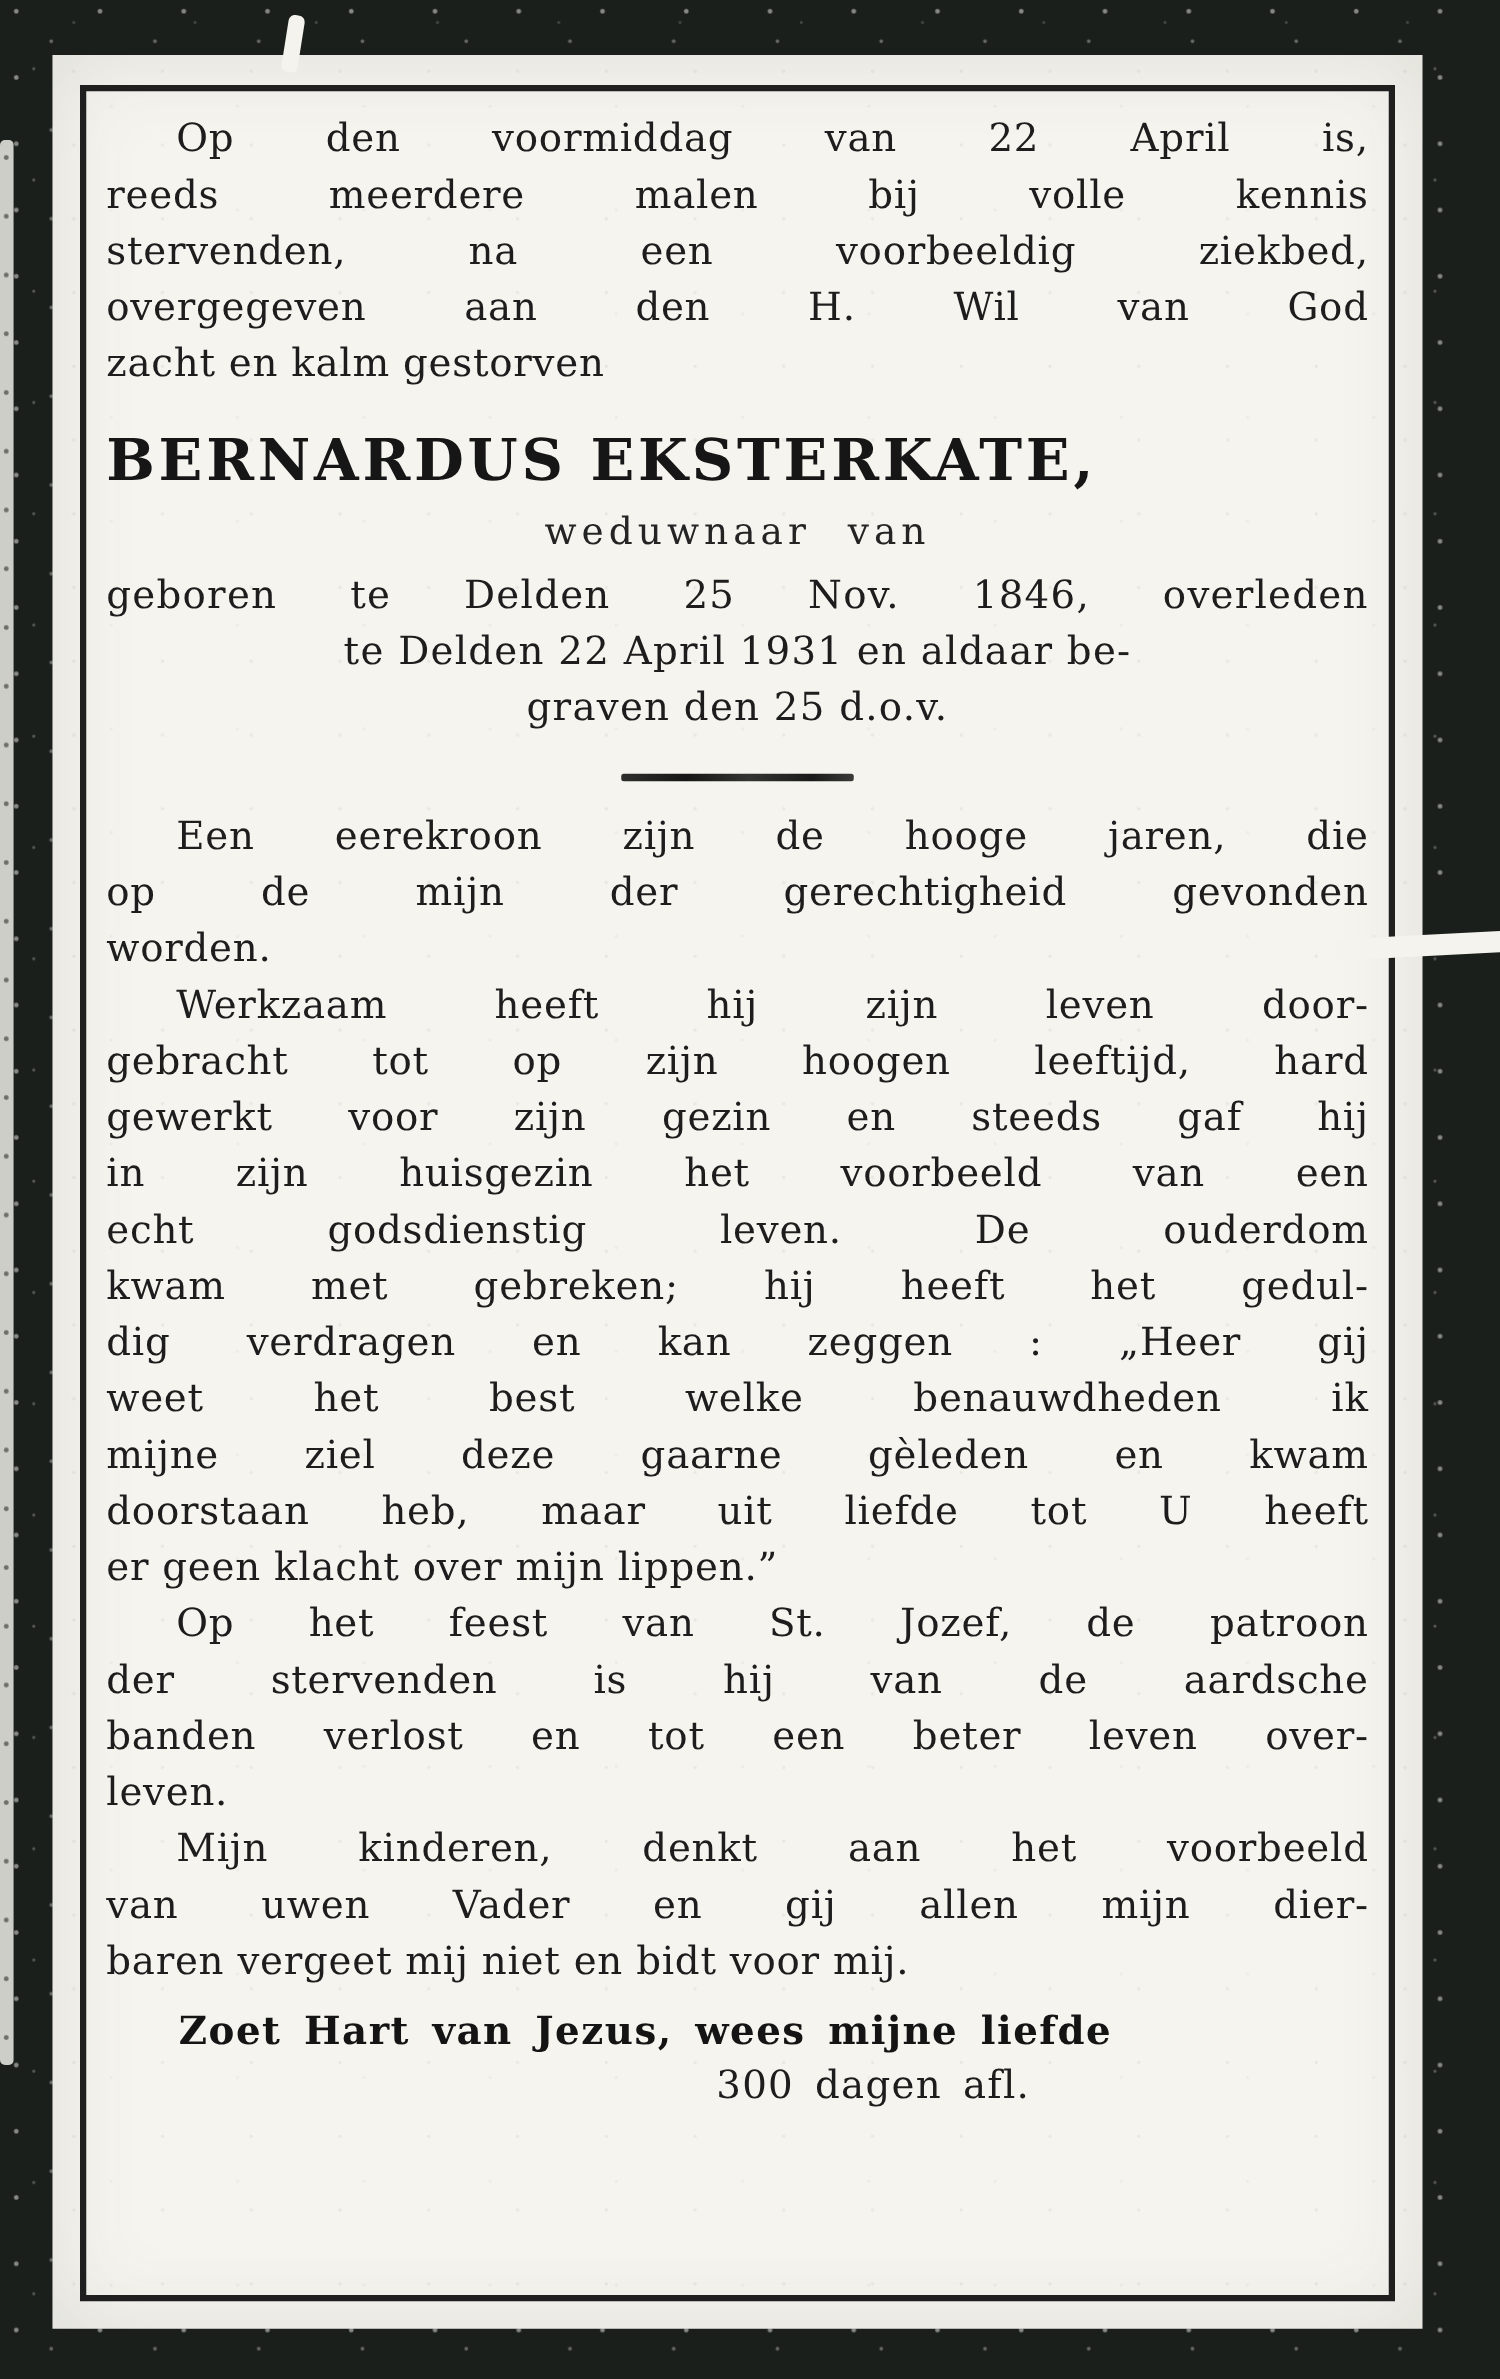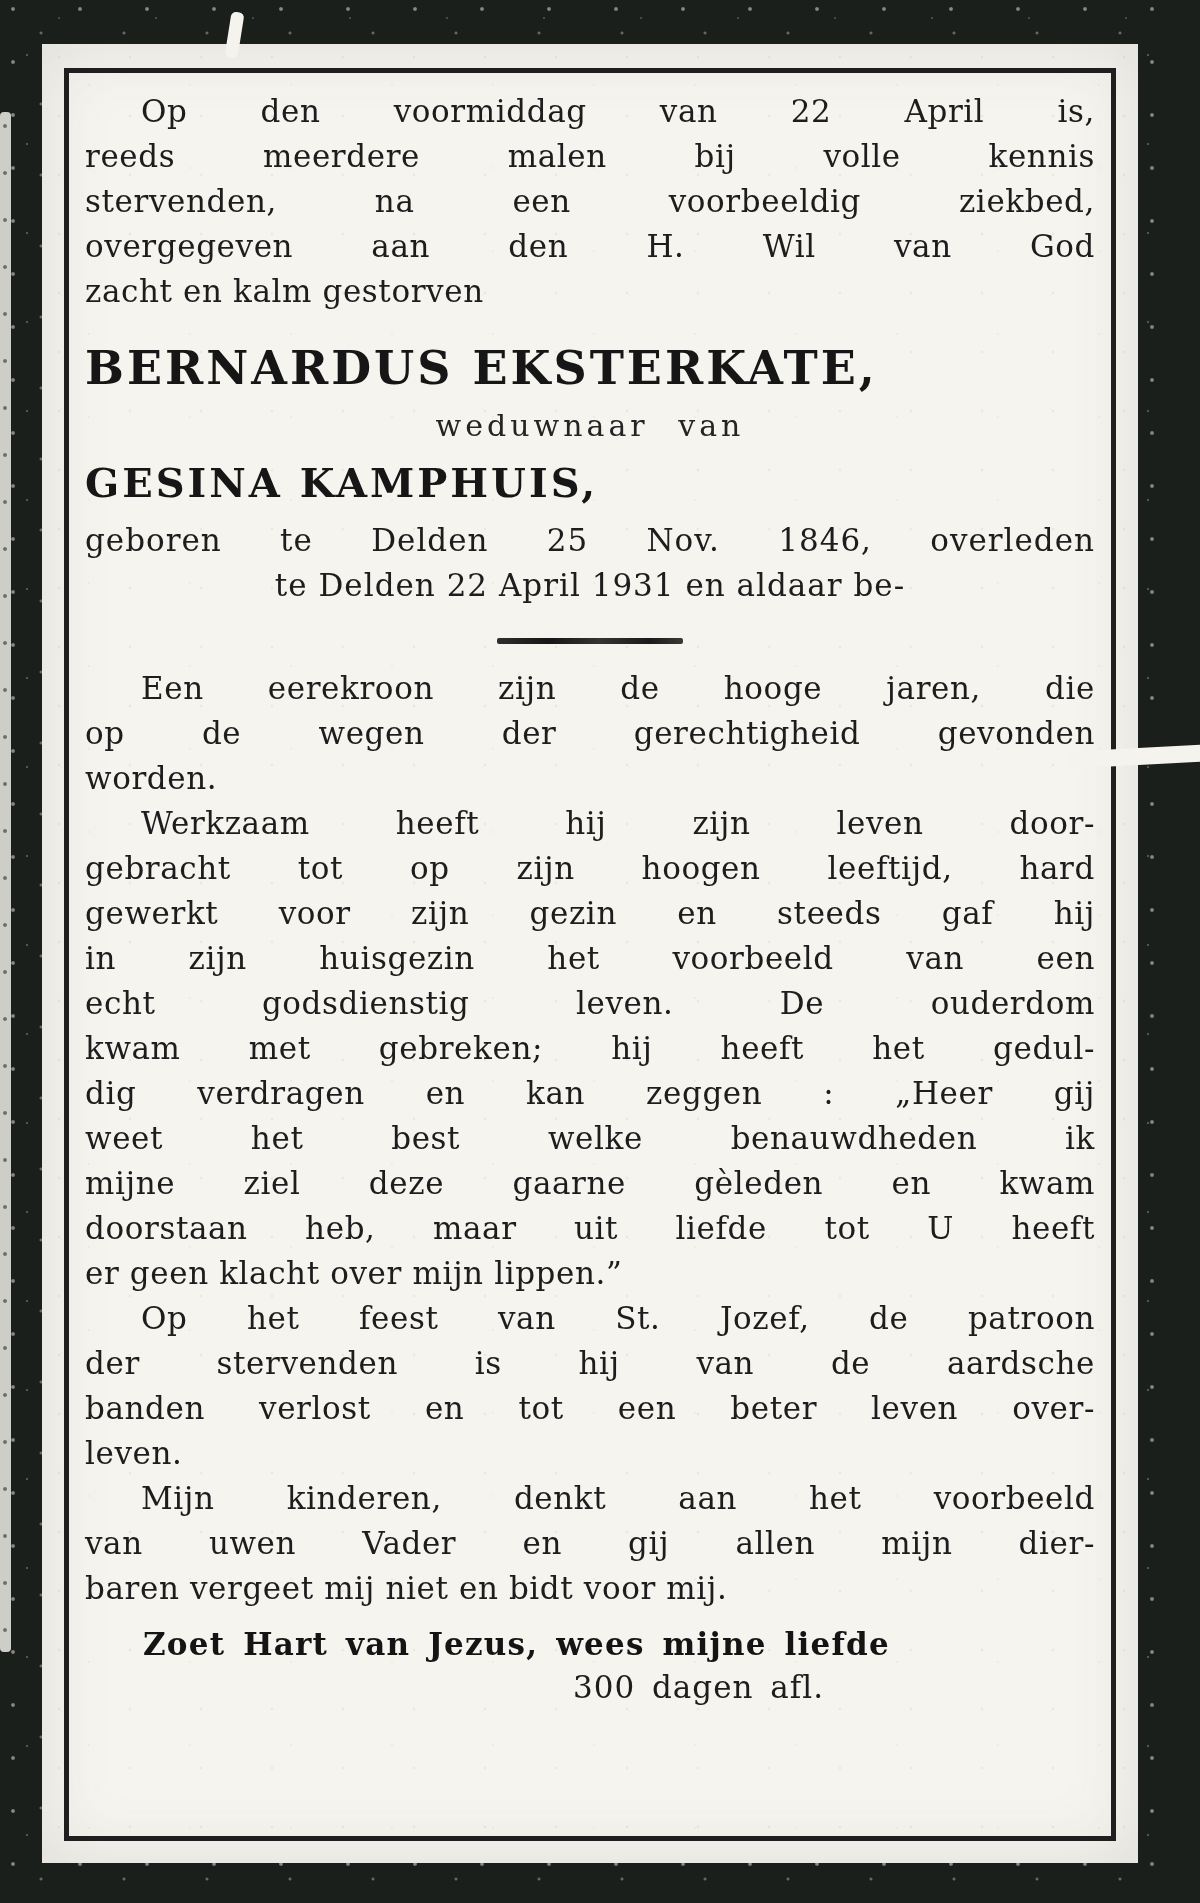--- a/index.html
+++ b/index.html
@@ -88,29 +88,29 @@
     <div class="content">
       <div class="para intro">
           <div class="tline first">Op den voormiddag van 22 April is,</div>
           <div class="tline">reeds meerdere malen bij volle kennis</div>
           <div class="tline">stervenden, na een voorbeeldig ziekbed,</div>
           <div class="tline">overgegeven aan den H. Wil van God</div>
           <div class="tline last">zacht en kalm gestorven</div>
         </div>
       <div class="name primary">BERNARDUS EKSTERKATE,</div>
       <div class="relation">weduwnaar van</div>
-      <div class="name secondary">GESINA KAMPHUIS,</div>
       <div class="dates">
           <div class="tline first">geboren te Delden 25 Nov. 1846, overleden</div>
           <div class="tline">te Delden 22 April 1931 en aldaar be-</div>
+          <div class="tline last">graven den 25 d.o.v.</div>
         </div>
       <div class="divider"></div>
       <div class="para">
           <div class="tline first">Een eerekroon zijn de hooge jaren, die</div>
-          <div class="tline">op de wegen der gerechtigheid gevonden</div>
+          <div class="tline">op de mijn der gerechtigheid gevonden</div>
           <div class="tline last">worden.</div>
         </div>
       <div class="para">
           <div class="tline first">Werkzaam heeft hij zijn leven door-</div>
           <div class="tline">gebracht tot op zijn hoogen leeftijd, hard</div>
           <div class="tline">gewerkt voor zijn gezin en steeds gaf hij</div>
           <div class="tline">in zijn huisgezin het voorbeeld van een</div>
           <div class="tline">echt godsdienstig leven.  De ouderdom</div>
           <div class="tline">kwam met gebreken; hij heeft het gedul-</div>
           <div class="tline">dig verdragen en kan zeggen : „Heer gij</div>

